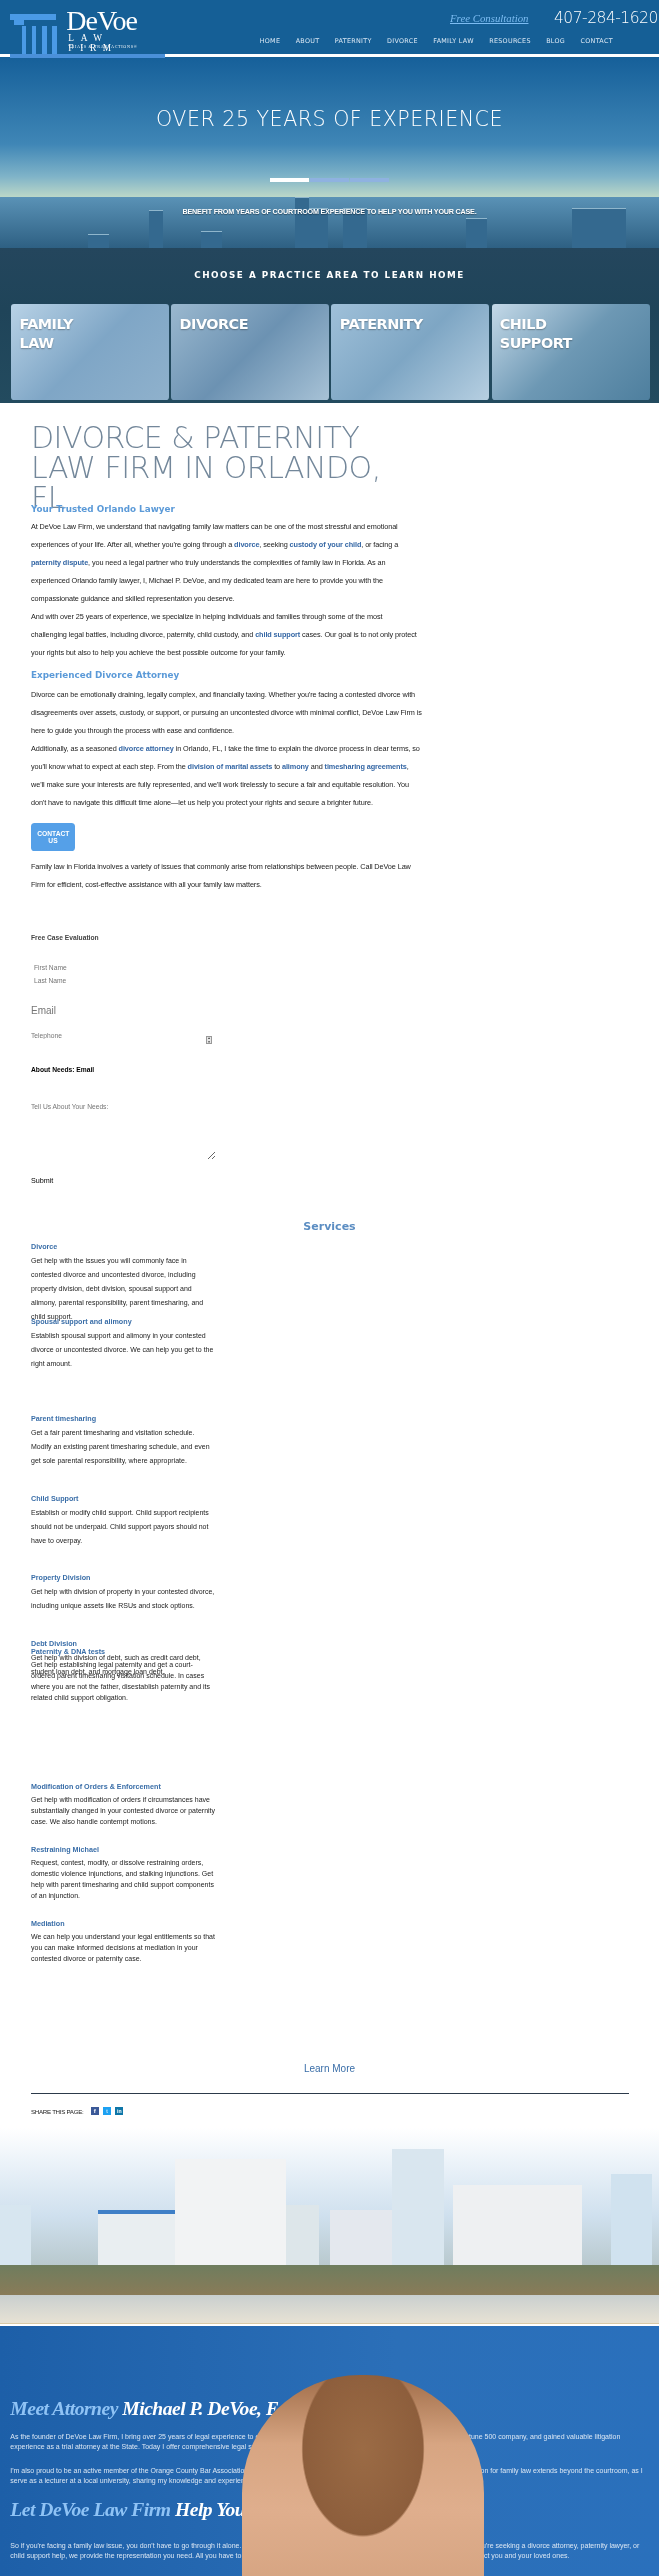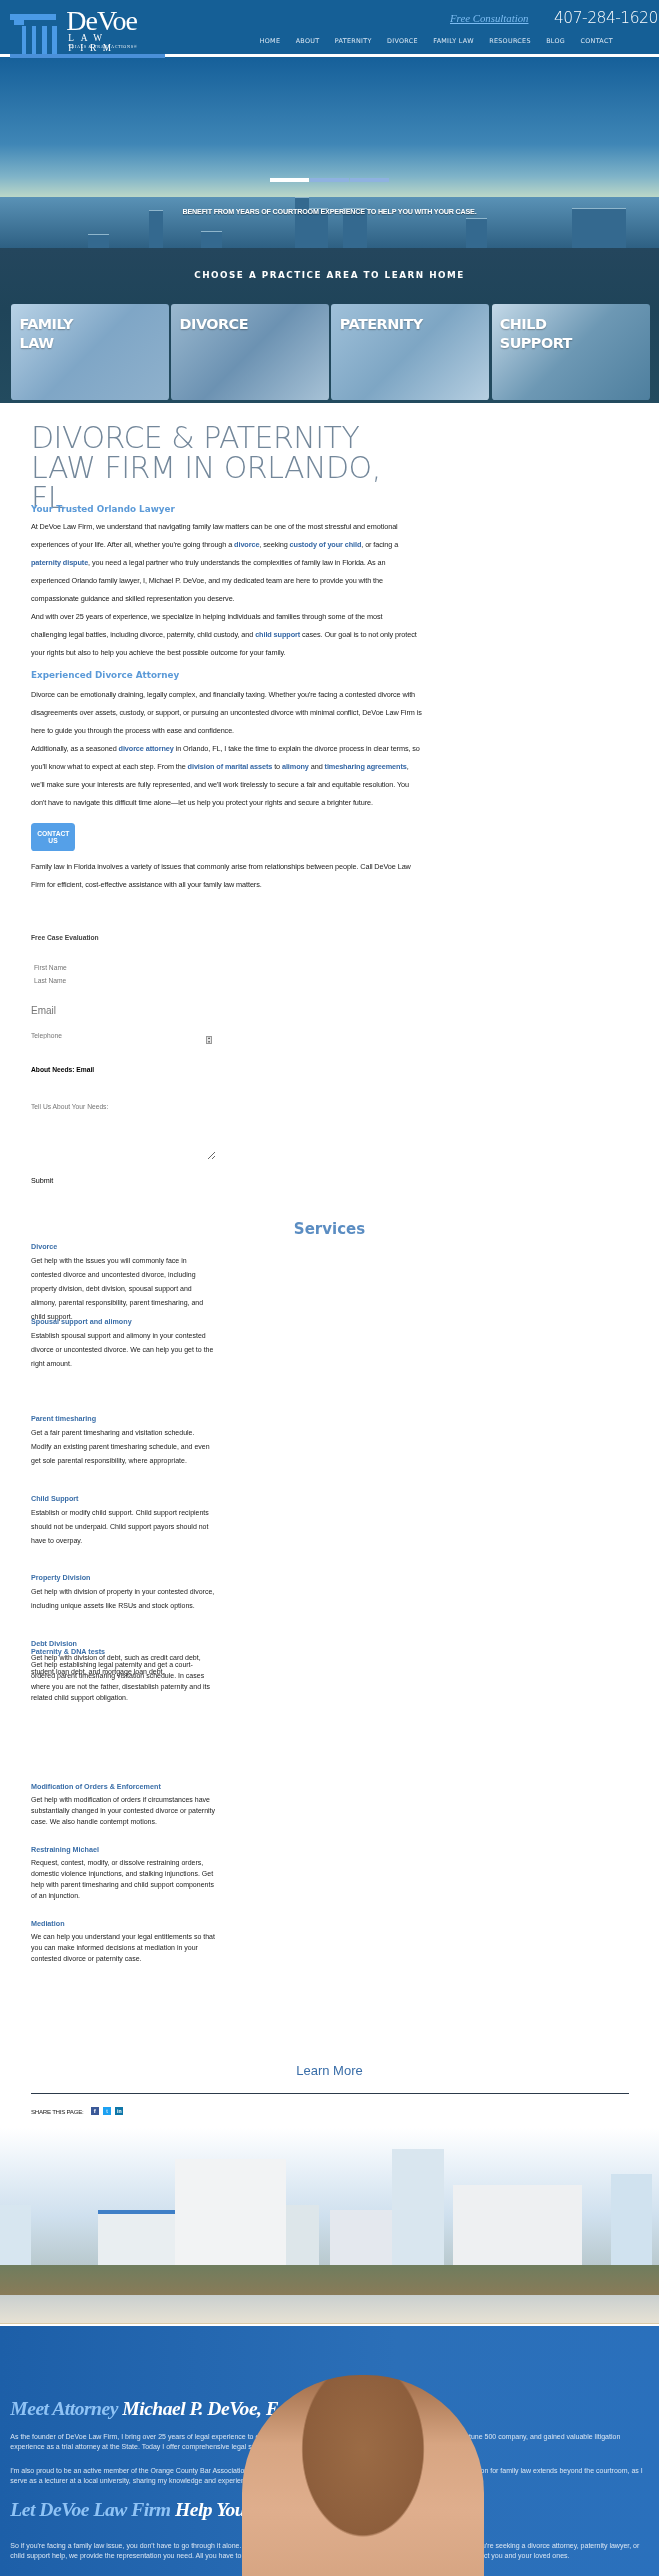--- a/index.html
+++ b/index.html
@@ -34,21 +34,21 @@
 .cards{position:absolute;left:11.3px;top:56px;display:flex;gap:2.1px}
 .card{width:158px;height:96px;border-radius:3.1px;position:relative;overflow:hidden}
 .card .card-label{position:absolute;left:8.2px;top:11.3px;color:#fff;font-size:14.4px;font-weight:bold;line-height:18.5px;font-family:"DejaVu Sans",sans-serif;letter-spacing:-0.5px;text-shadow:0 0.5px 1.5px rgba(0,0,0,.3)}
 .page-title{position:absolute;left:0;top:20.6px;width:350px;font-size:30px;line-height:30px;color:#73879a;font-family:"DejaVu Sans",sans-serif;font-weight:300;letter-spacing:-0.5px}
 .h3blue{font-size:8.8px;color:#5b9ad8;font-family:"DejaVu Sans",sans-serif}
 .p{font-size:7.3px;line-height:18px;color:#222;font-family:"Liberation Sans",sans-serif;letter-spacing:-0.1px}
 .p b{color:#3567a5}
 .btn-contact{display:inline-block;background:#55a0e8;color:#fff;font-weight:bold;font-size:6.7px;border-radius:3.6px;padding:7.2px 6.2px;width:44px;text-align:center}
 .form-title{font-size:6.7px;font-weight:bold;color:#444}
 .ph{font-size:6.7px;color:#c9c9c9}
-.services-title{position:absolute;left:0;top:1220px;width:659px;text-align:center;font-size:15px;color:#5b8dc2;font-family:"DejaVu Sans",sans-serif}
+.services-title{position:absolute;left:0;top:1220px;width:659px;text-align:center;font-size:11px;color:#5b8dc2;font-family:"DejaVu Sans",sans-serif}
 .svc{position:absolute;left:31px;width:185px}
 .svc h4{font-size:7.2px;color:#3a6ea8;font-weight:bold;margin-bottom:3.1px}
 .svc p{font-size:7px;line-height:14px;color:#222}
 
 #city{position:absolute;left:0;top:2128px;width:659px;height:196px;background:linear-gradient(180deg,#fff 0%,#e9f1f8 20%,#cfe0ee 45%,#b9c9ce 70%,#cbb894 82%,#d9c9a6 100%)}
 
 #attorney{position:absolute;left:0;top:2326px;width:659px;height:296px;background:linear-gradient(90deg,#1d5fa8,#2b6fb8 60%,#2a70bc)}
 .att-title{position:absolute;left:10.3px;top:72px;font-family:"Liberation Serif",serif;font-style:italic;font-size:19.6px;color:#fff;letter-spacing:-0.5px}
 .att-title .lb{color:#8fc3f5}
 .att-p{position:absolute;left:10.3px;font-size:7px;line-height:10.3px;color:#dbe7f4;width:639px;font-family:"Liberation Sans",sans-serif}
@@ -93,20 +93,21 @@
   <div class="hero-city">
     <div class="bld" style="left:149px;width:14.4px;height:39px"></div>
     <div class="bld" style="left:295px;width:14.4px;height:52px"></div>
     <div class="bld" style="left:309px;width:18.5px;height:41px"></div>
     <div class="bld" style="left:343px;width:24px;height:41px"></div>
     <div class="bld" style="left:466px;width:20.6px;height:31px"></div>
     <div class="bld" style="left:572px;width:54px;height:41px"></div>
     <div class="bld" style="left:88px;width:20.6px;height:15.5px"></div>
     <div class="bld" style="left:201px;width:20.6px;height:18.5px"></div>
   </div>
+  <h1 class="hero-title">OVER 25 YEARS OF EXPERIENCE</h1>
   <div class="hero-dashes">
     <span></span>
     <span></span>
     <span></span>
   </div>
   <p class="hero-sub">BENEFIT FROM YEARS OF COURTROOM EXPERIENCE TO HELP YOU WITH YOUR CASE.</p>
 </section>
 
 <section id="practice">
   <div class="practice-lead">CHOOSE A PRACTICE AREA TO LEARN HOME</div>
@@ -183,21 +184,21 @@
   </div>
 <div class="svc" style="top:1845px">
     <h4>Restraining Michael</h4>
     <p style="line-height:11px">Request, contest, modify, or dissolve restraining orders, domestic violence injunctions, and stalking injunctions. Get help with parent timesharing and child support components of an injunction.</p>
   </div>
 <div class="svc" style="top:1919px">
     <h4>Mediation</h4>
     <p style="line-height:11px">We can help you understand your legal entitlements so that you can make informed decisions at mediation in your contested divorce or paternity case.</p>
   </div>
 
-<a class="abs" style="left:0;top:2063px;width:659px;text-align:center;font-size:13px;color:#3a6ea8">Learn More</a>
+<a class="abs" style="left:0;top:2063px;width:659px;text-align:center;font-size:10px;color:#3a6ea8">Learn More</a>
 <div class="abs" style="left:31px;top:2093px;width:598px;height:1px;background:#2c3a4a"></div>
 
 <div class="abs" style="left:31px;top:2107px;display:flex;align-items:center;gap:4.1px">
   <span style="font-size:6.2px;color:#222;letter-spacing:-0.3px">SHARE THIS PAGE:</span>
   <span style="width:8.2px;height:8.2px;background:#3b5998;color:#fff;font-size:6.2px;font-weight:bold;text-align:center;line-height:8.2px;margin-left:3.1px">f</span>
   <span style="width:8.2px;height:8.2px;background:#1da1f2;color:#fff;font-size:5.7px;text-align:center;line-height:8.2px">t</span>
   <span style="width:8.2px;height:8.2px;background:#0e76a8;color:#fff;font-size:5.2px;font-weight:bold;text-align:center;line-height:8.2px">in</span>
 </div>
 
 <div id="city">

